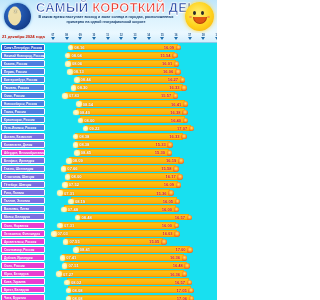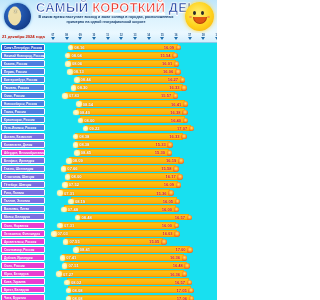--- a/index.html
+++ b/index.html
@@ -30,21 +30,21 @@
   .moon .zz{
     position:absolute;left:10px;top:5px;color:#fff7cf;font-size:6px;font-weight:bold;
     text-shadow:0 0 1px #000;
   }
   .title{
     position:absolute;left:36px;top:1px;width:142px;text-align:center;
     font-size:13px;font-weight:bold;letter-spacing:.2px;line-height:13px;
     white-space:nowrap;
   }
   .title .w1,.title .w3{color:#1b3fa0;}
-  .title .w2{color:#e8342a;text-decoration:underline;}
+  .title .w2{color:#e8342a;}
   .title span{
     -webkit-text-stroke:.6px #ffffff;
     text-shadow:0 1px 0 #ffffff,0 0 2px #ffffff;
   }
   .subtitle{
     position:absolute;left:30px;top:15px;width:152px;text-align:center;
     font-size:3.6px;line-height:4.6px;color:#123a6b;font-weight:bold;
   }
   .sun-head{
     position:absolute;right:3px;top:2px;width:29px;height:29px;border-radius:50%;

